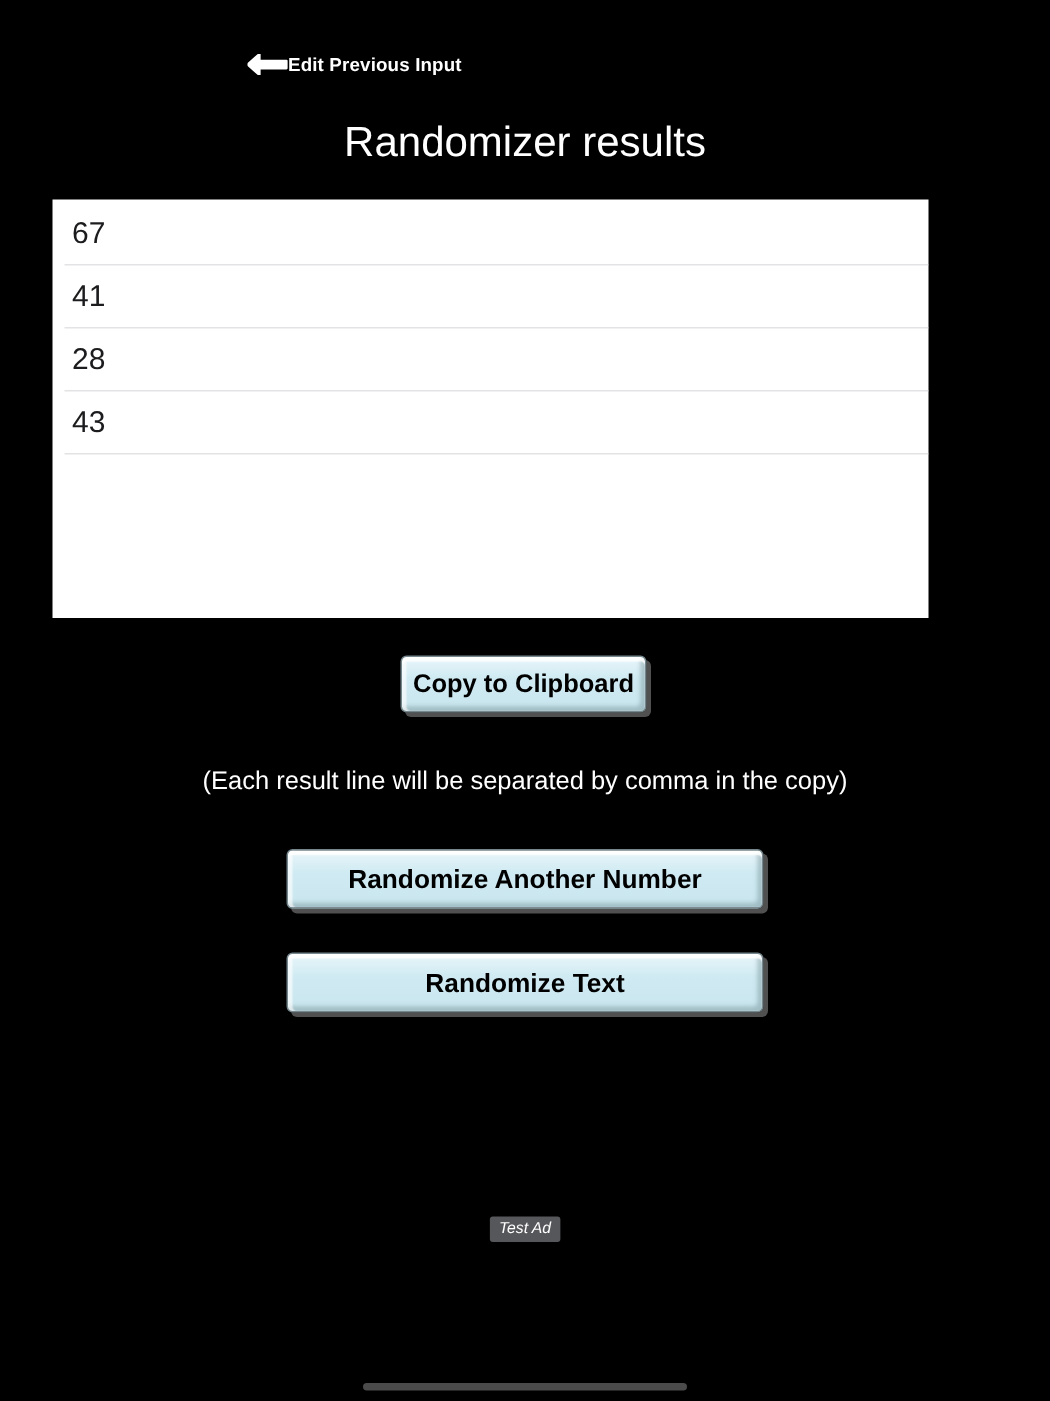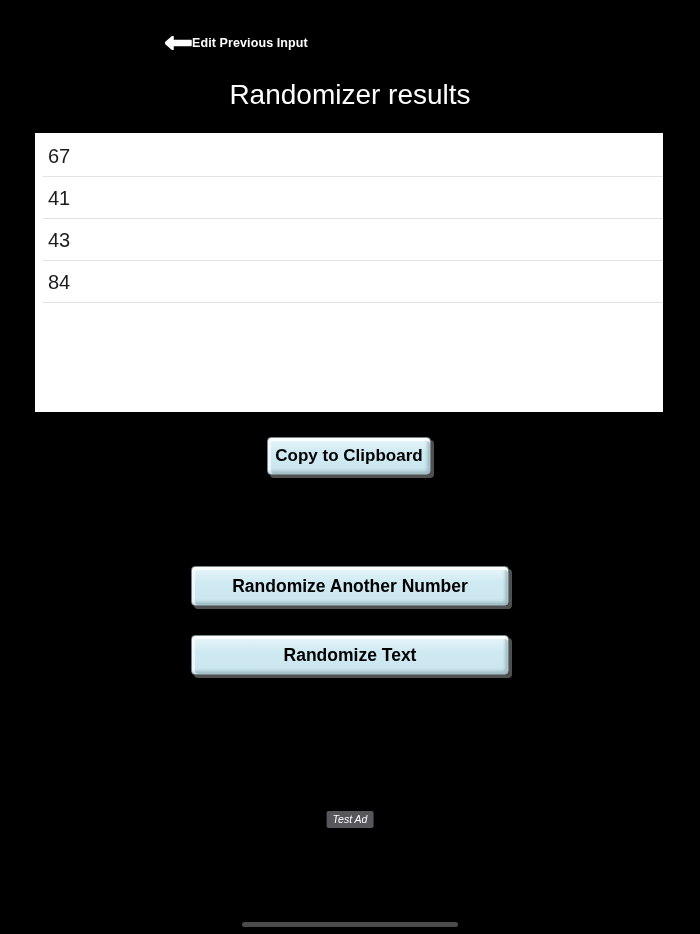--- a/index.html
+++ b/index.html
@@ -21,21 +21,21 @@
 
   
   .title {
     position:absolute; top:79px; left:0; width:100%;
     margin:0; text-align:center;
     color:#ffffff; font-size:28px; font-weight:400;
   }
 
   
   .results-list {
-    position:absolute; left:35px; top:133px; width:628px; height:279px;
+    position:absolute; left:35px; top:133px; width:584px; height:279px;
     margin:0; padding:2px 0 0 0; list-style:none;
     background:#ffffff; overflow:hidden; box-sizing:border-box;
   }
   .result-row {
     position:relative; height:42px;
     display:flex; align-items:center;
     padding-left:13px;
     font-size:20px; color:#1c1c1e;
   }
   .result-row::after {
@@ -102,32 +102,33 @@
 
       <li class="result-row">
         <span>67</span>
       </li>
 
       <li class="result-row">
         <span>41</span>
       </li>
 
 
+      <li class="result-row">
+        <span>28</span>
+      </li>
 
       <li class="result-row">
         <span>43</span>
       </li>
 
-      <li class="result-row">
-        <span>84</span>
-      </li>
     </ul>
 
   <button class="btn copy-btn">Copy to Clipboard</button>
 
+  <p class="caption">(Each result line will be separated by comma in the copy)</p>
 
   <button class="btn big-btn number-btn">Randomize Another Number</button>
 
   <button class="btn big-btn text-btn">Randomize Text</button>
 
   <div class="test-ad">Test Ad</div>
 
   <div class="home-indicator"></div>
 
 </div>

